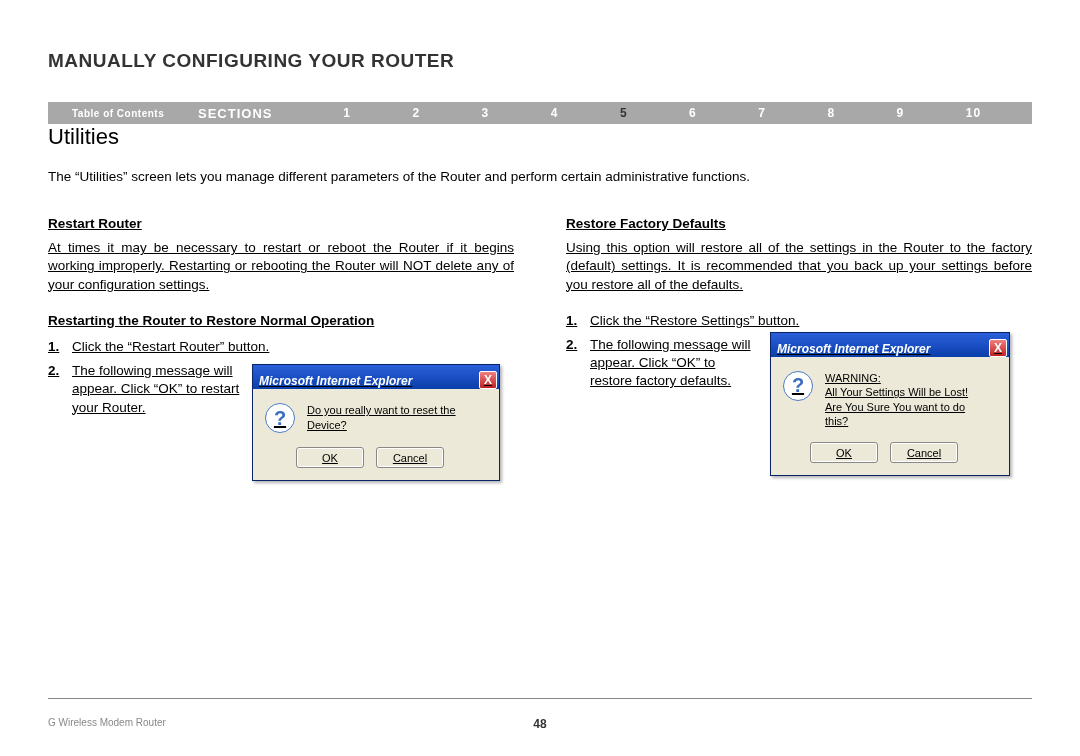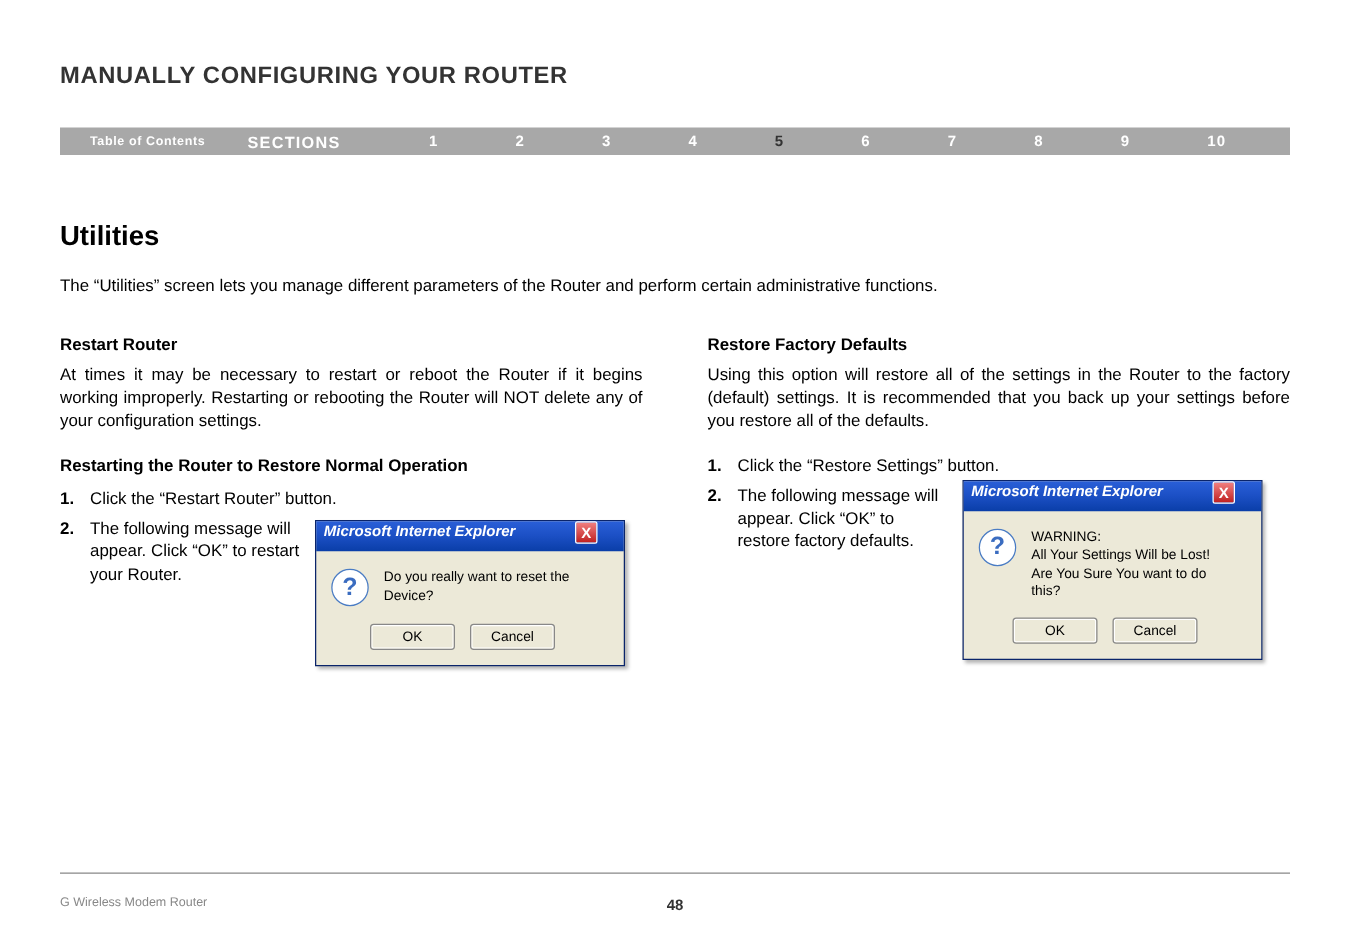--- a/index.html
+++ b/index.html
@@ -47,32 +47,32 @@
     padding-right: 20px;
   }
   .nav-num {
     color: #fff;
     font-size: 12px;
     cursor: pointer;
   }
   .nav-num.active { color: #333; }
   .section-title {
     font-size: 22px;
-    font-weight: bold;
-    margin-top: 52px;
+    font-weight: normal;
     margin-bottom: 18px;
   }
   .intro {
     font-size: 13.5px;
     line-height: 1.4;
     margin-bottom: 28px;
   }
   .columns {
     display: flex;
     gap: 52px;
+    text-decoration: underline;
   }
   .col { flex: 1; font-size: 13.5px; line-height: 1.35; }
   .sub-title { font-weight: bold; margin-bottom: 6px; }
   .para { text-align: justify; margin-bottom: 18px; }
   .bold-line { font-weight: bold; margin-bottom: 8px; }
   .step-row { display: flex; margin-bottom: 6px; }
   .step-num { font-weight: bold; width: 24px; flex-shrink: 0; }
   .step-text { flex: 1; }
   .step-flex { display: flex; align-items: flex-start; gap: 10px; }
   .step-text-narrow { width: 170px; }
@@ -80,23 +80,23 @@
     border: 1px solid #0a246a;
     background: #ece9d8;
     box-shadow: 2px 2px 3px rgba(0,0,0,0.3);
     font-family: Tahoma, Arial, sans-serif;
     font-size: 11px;
   }
   .dialog-title-bar {
     height: 24px;
     background: linear-gradient(to bottom, #2a5fd8 0%, #1b4fc4 50%, #0a3ea8 100%);
     display: flex;
-    align-items: flex-start;
+    align-items: flex-end;
     justify-content: space-between;
-    padding: 0 21px 0 6px;
+    padding: 0 2px 0 6px;
   }
   .dialog-title {
     color: #fff;
     font-weight: bold;
     font-size: 12px;
     font-style: italic;
   }
   .dialog-close {
     width: 18px; height: 18px;
     background: linear-gradient(to bottom, #f08080, #c02020);

